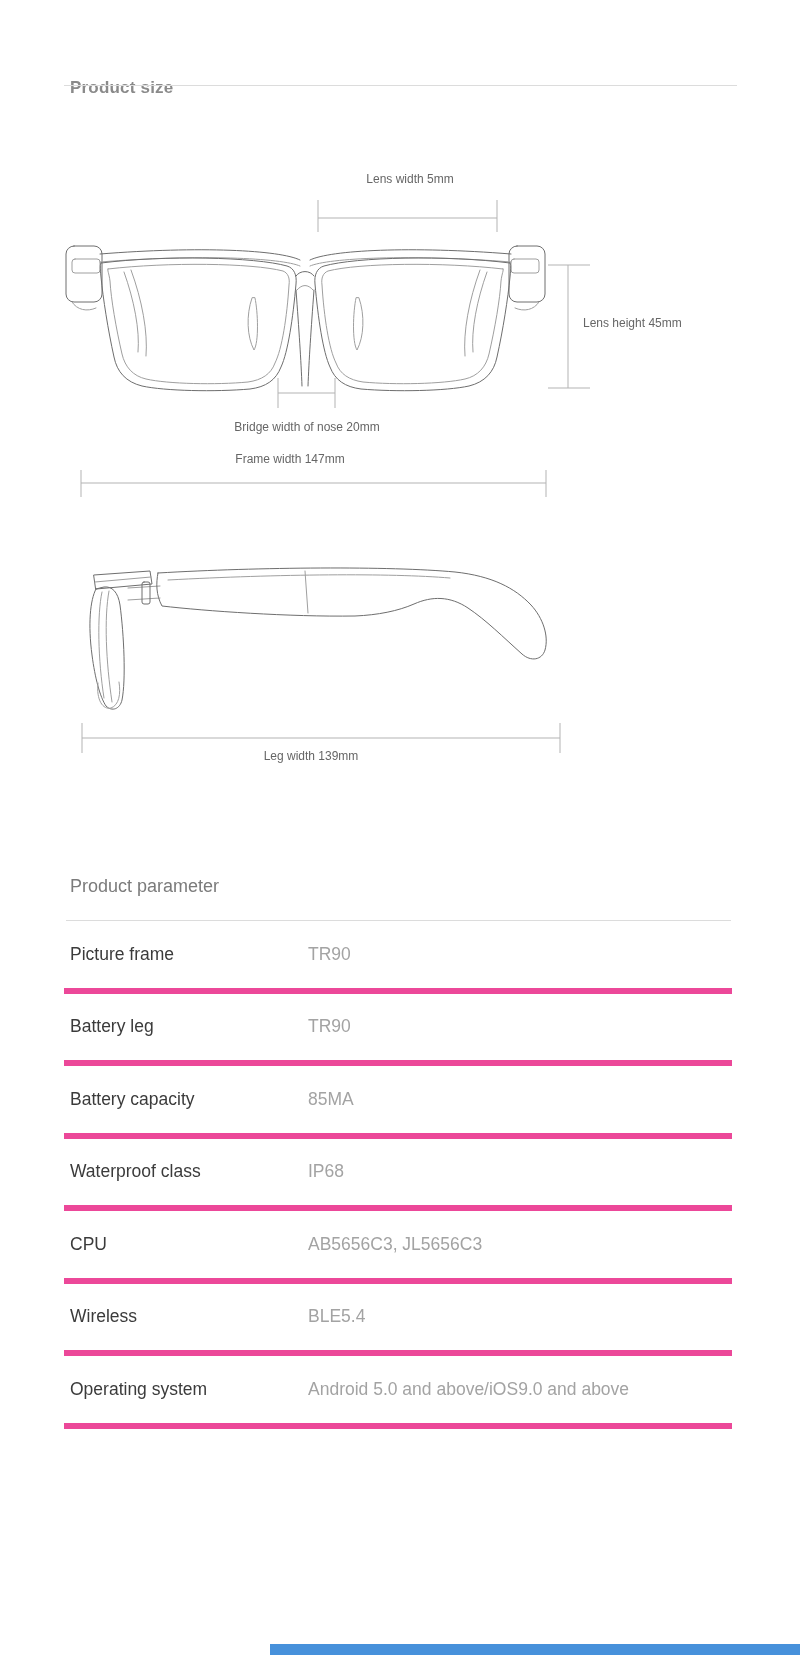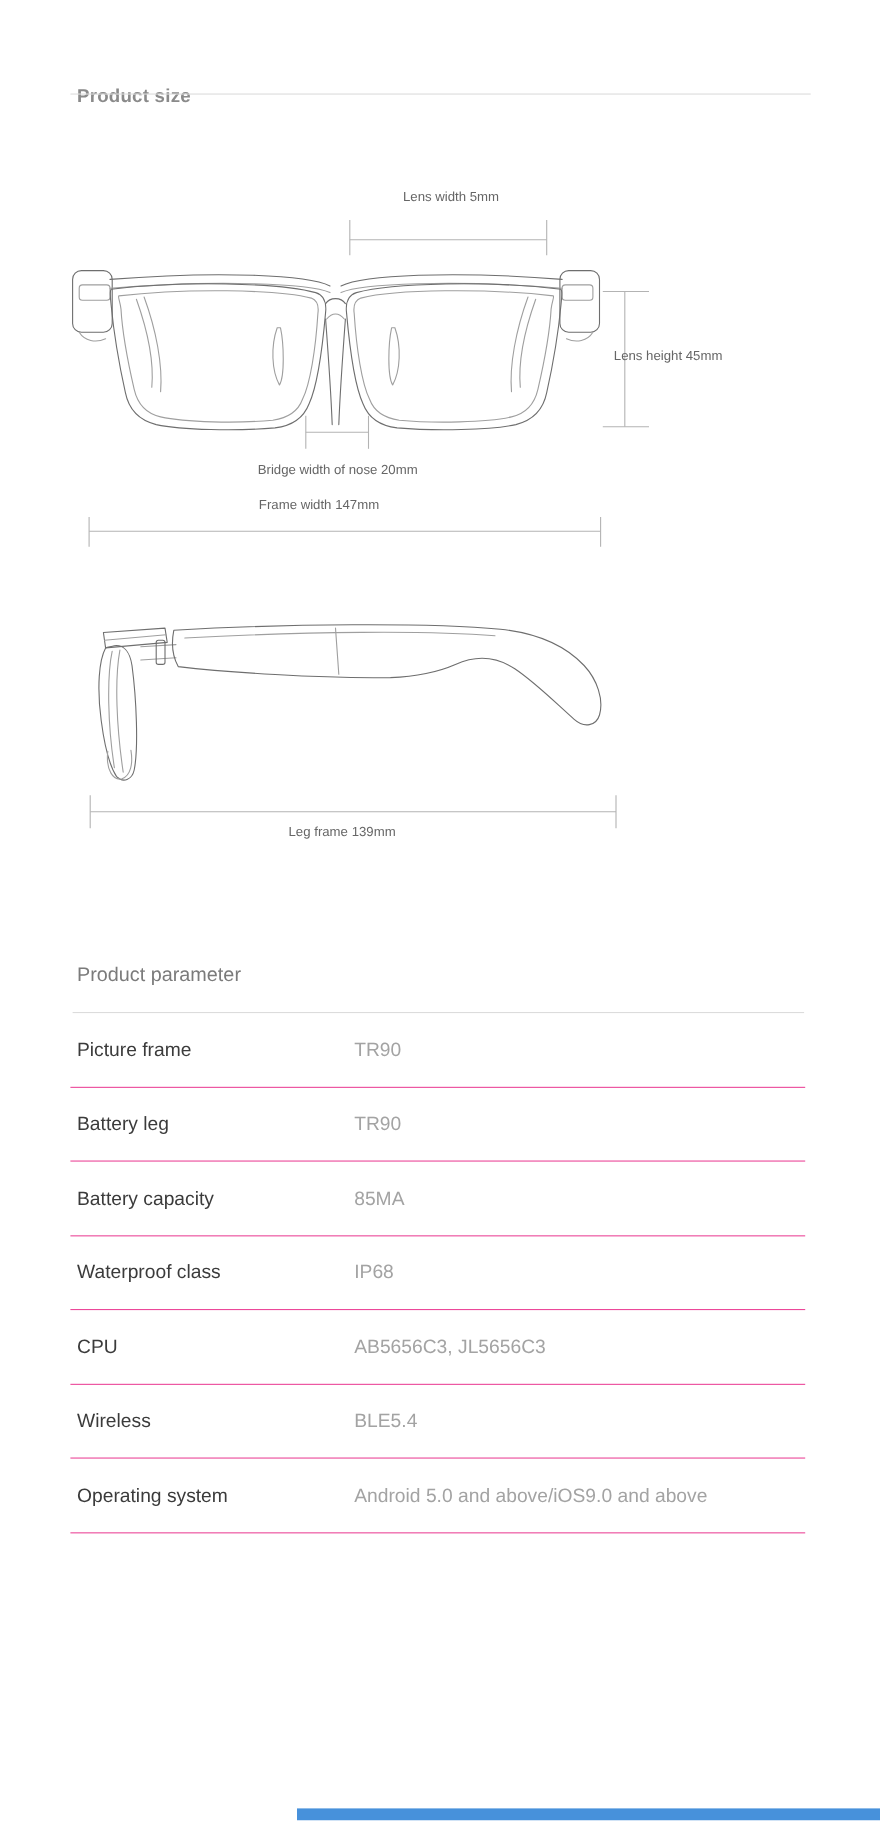--- a/index.html
+++ b/index.html
@@ -12,37 +12,37 @@
   .section-title-bold{
     left:70px;top:44px;font-size:17px;font-weight:bold;color:#8a8a8a;letter-spacing:.2px;margin-top:34px;
   }
   .section-divider{height:1px;background:#dcdcdc;}
   #size-divider{left:64px;top:85px;width:673px;}
   
   .dim-label{
     font-size:12px;color:#666666;text-align:center;white-space:nowrap;
   }
   #lens-width-label{left:310px;top:172px;width:200px;}
-  #lens-height-label{left:558px;top:316px;text-align:left;}
+  #lens-height-label{left:583px;top:316px;text-align:left;}
   #bridge-label{left:157px;top:420px;width:300px;text-align:center;}
   #frame-width-label{left:140px;top:452px;width:300px;}
   #leg-length-label{left:161px;top:749px;width:300px;}
   
   #param-title{left:70px;top:876px;font-size:18px;color:#7b7b7b;}
   #param-divider{left:66px;top:920px;width:665px;}
   #param-table{left:64px;top:921px;width:668px;}
   .param-row{
-    height:66.5px;display:flex;align-items:center;border-bottom:1px solid #ec4899;
+    height:66.5px;display:flex;align-items:center;border-bottom:6px solid #ec4899;
     position:relative;
   }
   .param-label{
     font-size:17.5px;color:#3b3b3b;position:absolute;left:6px;white-space:nowrap;
   }
   .param-value{
-    font-size:17.5px;color:#a3a3a3;position:absolute;left:244px;white-space:nowrap;margin-left:14px;
+    font-size:17.5px;color:#a3a3a3;position:absolute;left:244px;white-space:nowrap;
   }
   
   #diagram-svg{left:0;top:150px;}
   .outline{fill:none;stroke:#6e6e6e;stroke-width:1;stroke-linejoin:round;stroke-linecap:round;}
   .outline2{fill:none;stroke:#9f9f9f;stroke-width:1;stroke-linejoin:round;stroke-linecap:round;}
   .dim{fill:none;stroke:#b3b3b3;stroke-width:1;}
   
   #bottom-accent{left:270px;top:1644px;width:530px;height:11px;background:#4791db;}
 </style>
 </head>
@@ -131,21 +131,21 @@
     <path class="outline" d="M 158,573 C 260,567 390,566 455,572 C 492,576 515,588 531,605 C 543,618 549,636 545,650 C 542,660 531,662 522,654 C 503,637 486,620 468,608 C 450,596 432,596 414,604 C 398,611 378,615 355,616 C 290,617 205,611 162,606 C 156,595 156,583 158,573 Z"></path>
     <path class="outline2" d="M 168,580 C 280,574 390,573 450,578"></path>
     <line class="outline2" x1="305" y1="571" x2="308" y2="613"></line>
   </g>
 </svg>
 
 <div class="abs dim-label" id="lens-width-label">Lens width 5mm</div>
 <div class="abs dim-label" id="lens-height-label">Lens height 45mm</div>
 <div class="abs dim-label" id="bridge-label">Bridge width of nose 20mm</div>
 <div class="abs dim-label" id="frame-width-label">Frame width 147mm</div>
-<div class="abs dim-label" id="leg-length-label">Leg frame 139mm</div>
+<div class="abs dim-label" id="leg-length-label">Leg width 139mm</div>
 
 <div class="abs" id="param-title">Product parameter</div>
 <div class="abs section-divider" id="param-divider"></div>
 
 <div class="abs" id="param-table">
   <div class="param-row">
     <span class="param-label">Picture frame</span>
     <span class="param-value">TR90</span>
   </div>
   <div class="param-row">

